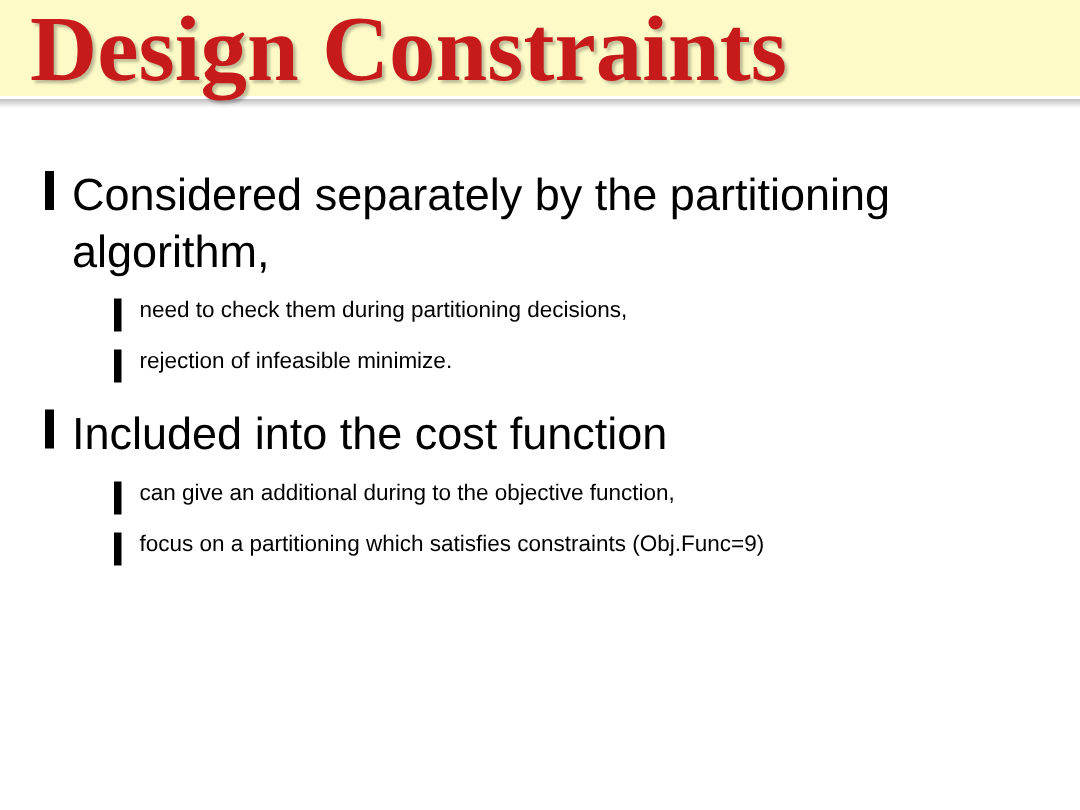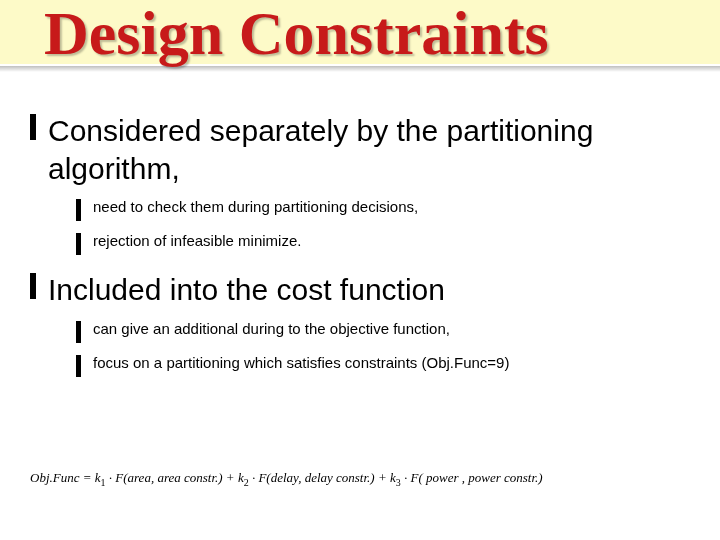--- a/index.html
+++ b/index.html
@@ -22,21 +22,20 @@
     padding: 2px 20px 0 20px;
     border-bottom: 0px solid transparent;
   }
   .title-text {
     font-family: "Times New Roman", Times, serif;
     font-weight: bold;
     font-size: 62px;
     color: #c71a1a;
     line-height: 1.0;
     text-shadow: 2px 2px 2px rgba(0,0,0,0.25);
-    margin-left: 24px;
   }
   .title-rule {
     height: 6px;
     background: linear-gradient(to bottom, rgba(0,0,0,0.25), rgba(0,0,0,0));
     margin-top: 2px;
   }
   .content {
     position: absolute;
     left: 0; right: 0;
     top: 96px;
@@ -148,17 +147,14 @@
     </div>
 
     <div class="lvl2">
       <div class="bar"></div>
       <div class="txt">focus on a partitioning which satisfies constraints (Obj.Func=9)</div>
     </div>
 
   </div>
 
 
-  <div class="formula">
-    <span>Obj.Func = k</span><sub>1</sub><span> · F(area, area   constr.) + k</span><sub>2</sub><span> · F(delay, delay   constr.) + k</span><sub>3</sub><span> · F( power , power   constr.)</span>
-  </div>
 
 </div>
 
 </body></html>

